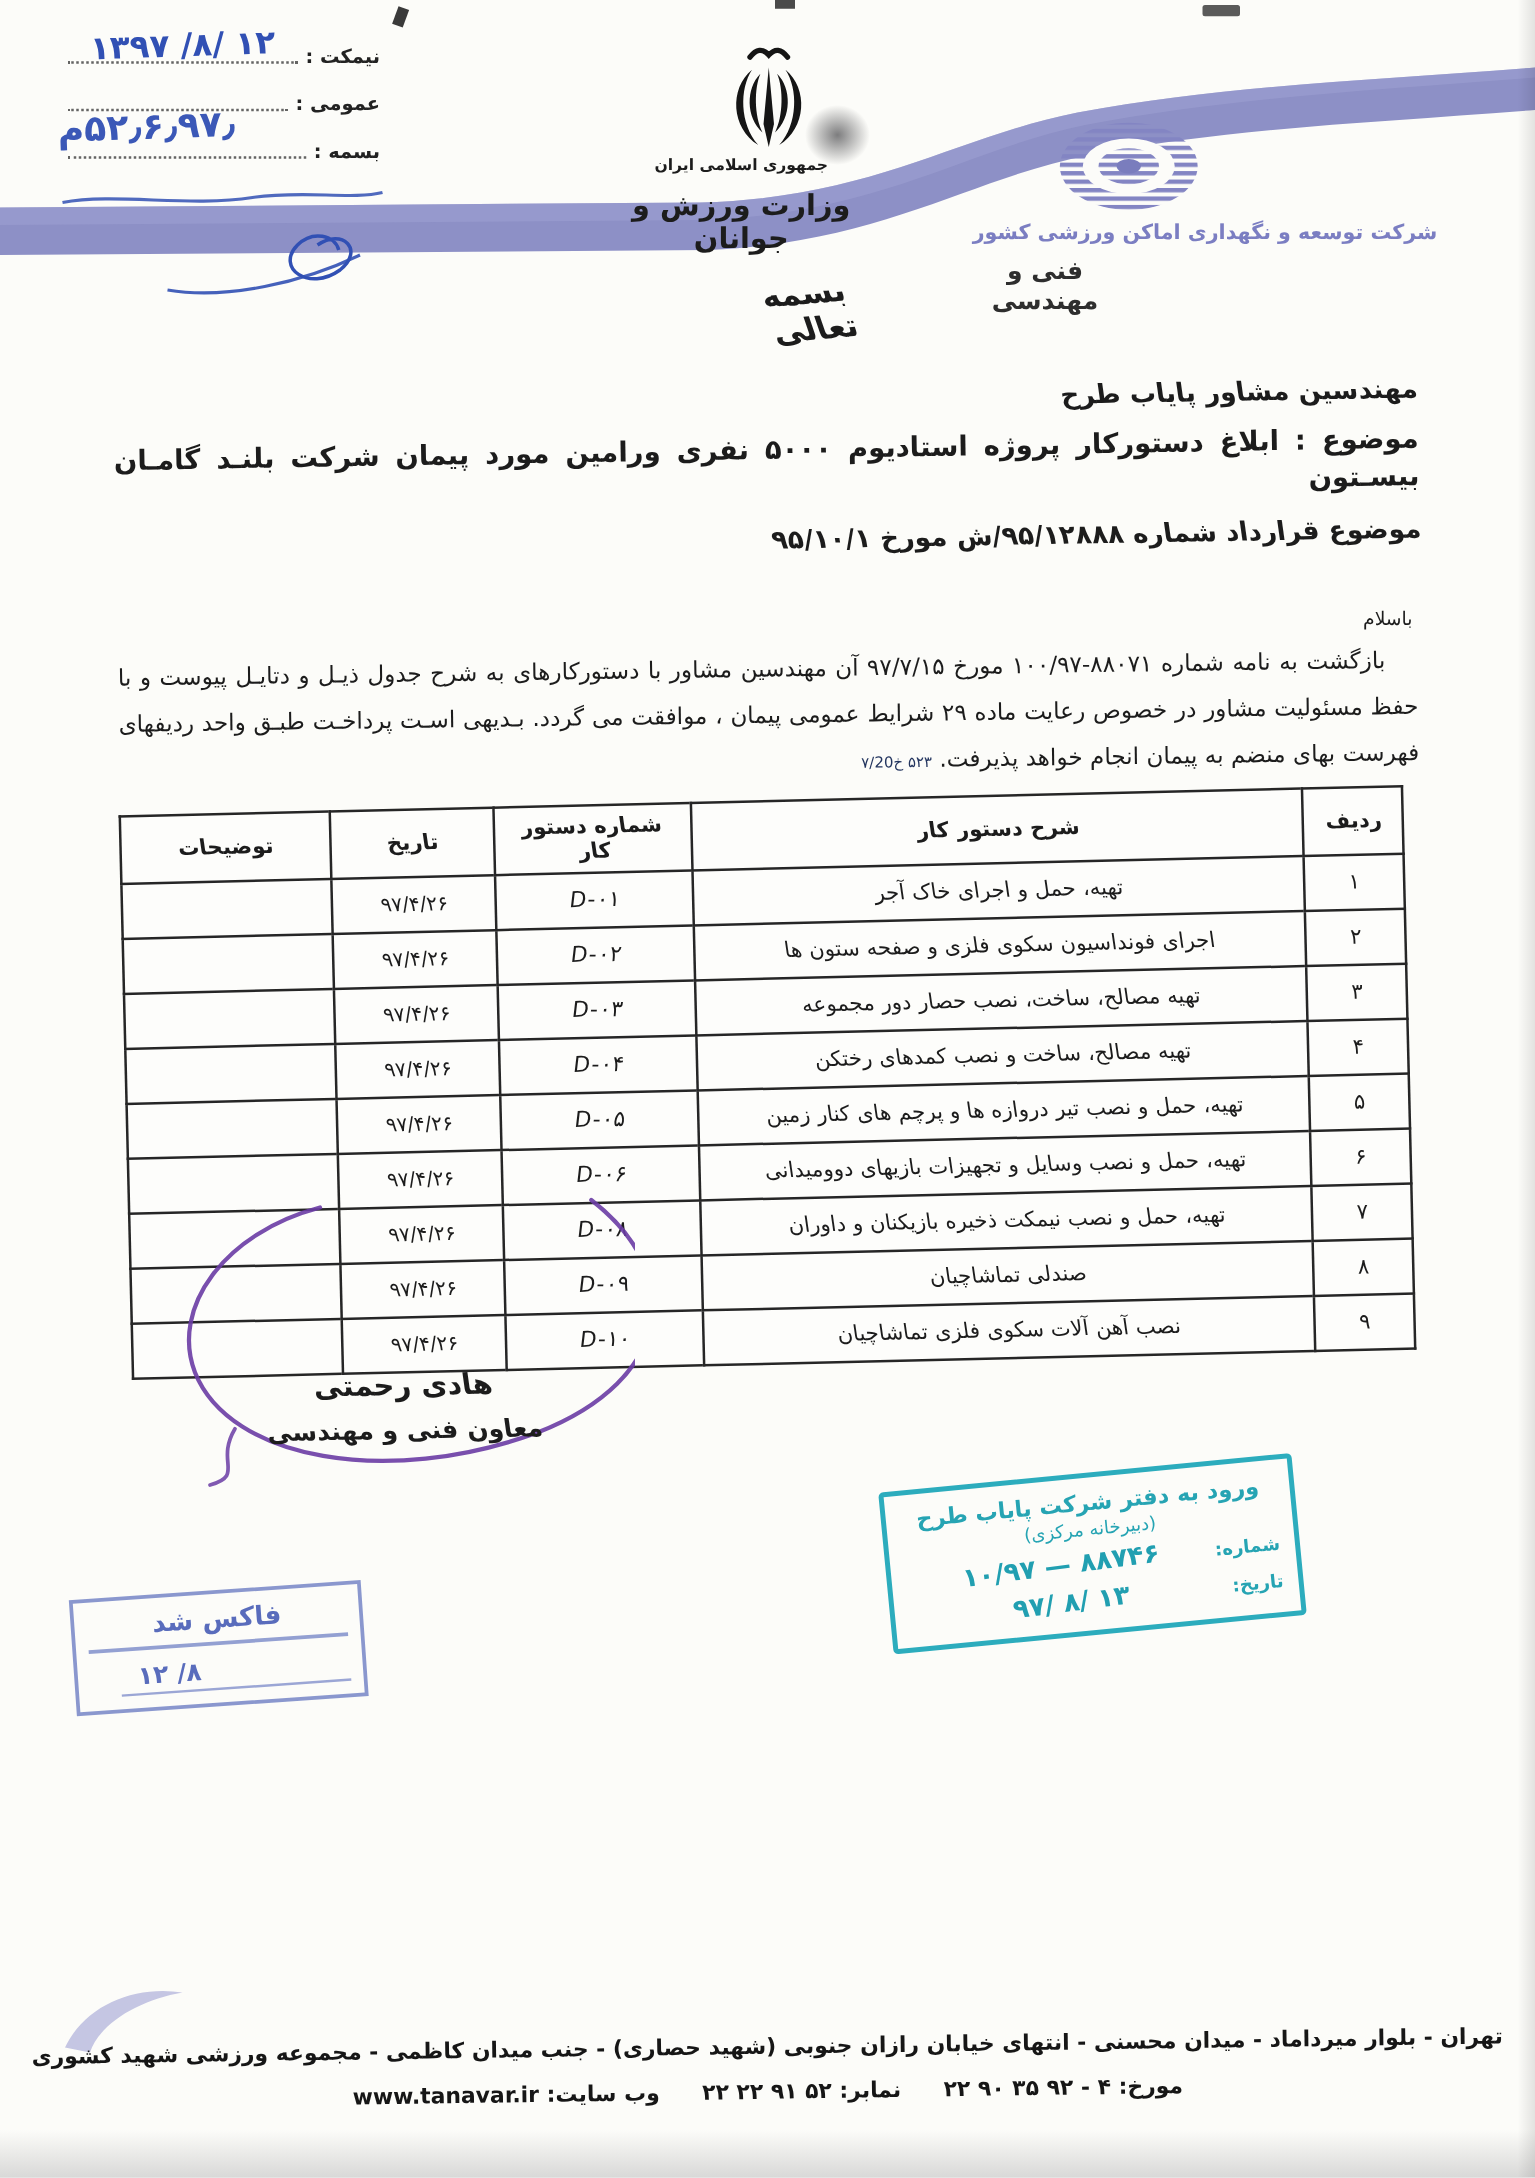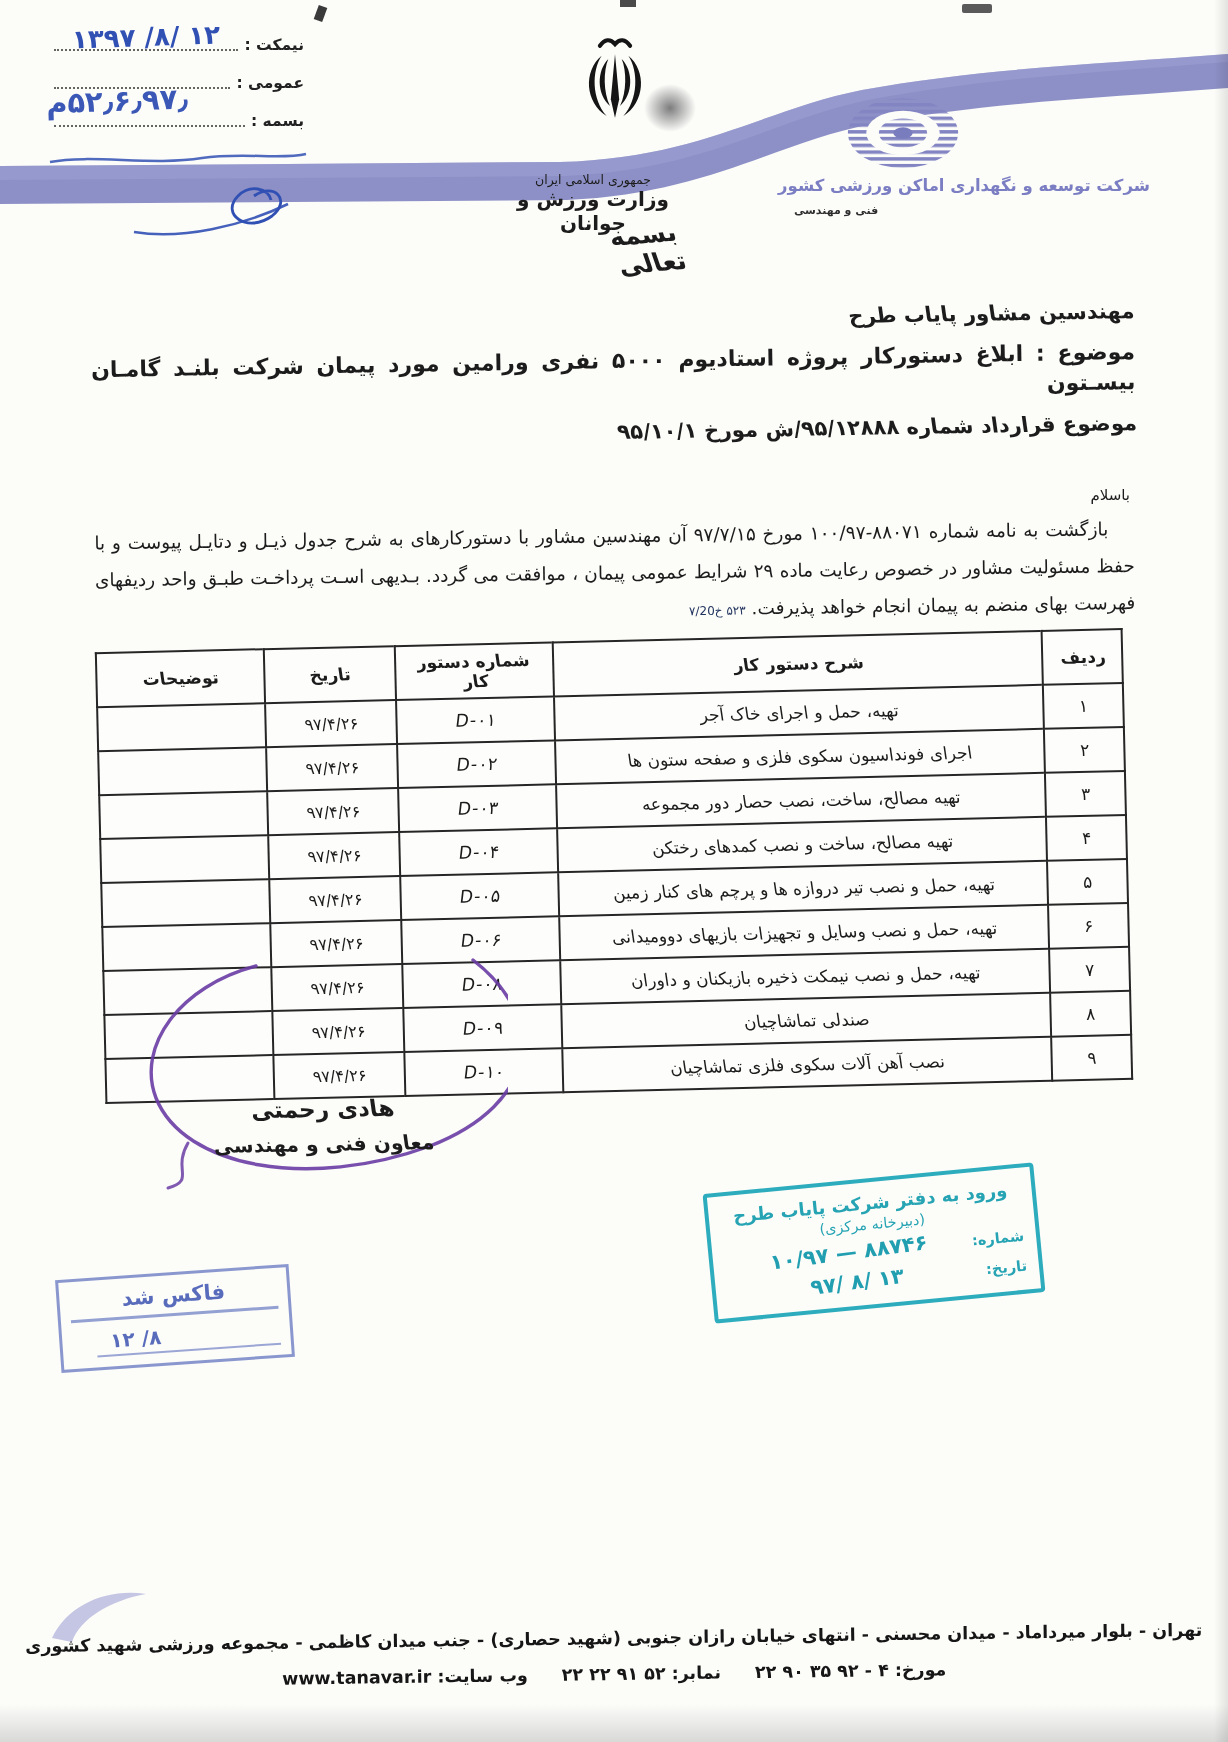--- a/index.html
+++ b/index.html
@@ -15,28 +15,28 @@
   .lh-row { display:flex; direction:rtl; align-items:flex-end; margin-bottom:20px; font-size:15.5px; font-weight:bold; color:#222; }
   .lh-label { white-space:nowrap; }
   .dots { flex:1; border-bottom:2px dotted #4a4a4a; margin:0 6px 3px 2px; height:12px; opacity:.85; }
   .hand { position:absolute; color:#3150b4; font-weight:bold; z-index:4; white-space:nowrap; }
   .hand-date { top:-14px; left:20px; font-size:26px; letter-spacing:3px; transform:rotate(-2deg); }
   .hand-num  { top:48px;  left:-6px; font-size:29px; letter-spacing:2px; transform:rotate(-2deg); opacity:.95; }
   .scribble  { position:absolute; top:112px; left:-10px; z-index:4; }
   
   .emblem { position:absolute; top:34px; left:572px; z-index:3; }
   .ministry { position:absolute; top:124px; left:498px; width:190px; text-align:center; z-index:3; }
-  .m1 { font-size:12.5px; font-weight:normal; letter-spacing:.5px;margin-top:48px; }
-  .m2 { font-size:20px; font-weight:bold; margin-top:0; }
+  .m1 { font-size:12.5px; font-weight:bold; letter-spacing:.5px; }
+  .m2 { font-size:23px; font-weight:bold; margin-top:13px; }
   
   .logo { position:absolute; top:96px; left:845px; z-index:3; }
   .c-name { position:absolute; top:176px; left:762px; width:404px; text-align:center;
             font-size:16.5px; font-weight:bold; color:#7b7ec2; z-index:3; }
   .c-div  { position:absolute; top:204px; left:768px; width:136px; text-align:center;
-            font-size:11px; font-weight:bold; color:#2e2e2e; z-index:3; }
+            font-size:20px; font-weight:bold; color:#2e2e2e; z-index:3; }
   
   .bismillah { position:absolute; top:220px; left:582px; width:130px; text-align:center;
                font-size:25px; font-weight:bold; transform:rotate(-5deg) skewX(14deg); z-index:2; }
   
   .headings { position:absolute; top:296px; right:94px; left:90px; text-align:right;
               transform:rotate(-1deg); transform-origin:right top; z-index:2; }
   .h-line { font-weight:bold; font-size:21px; line-height:30px; margin-bottom:11px; }
   .h-line.stretch { text-align:justify; text-align-last:justify; font-size:22px; }
   .tilt { display:inline-block; transform:skewX(7deg); }
   

